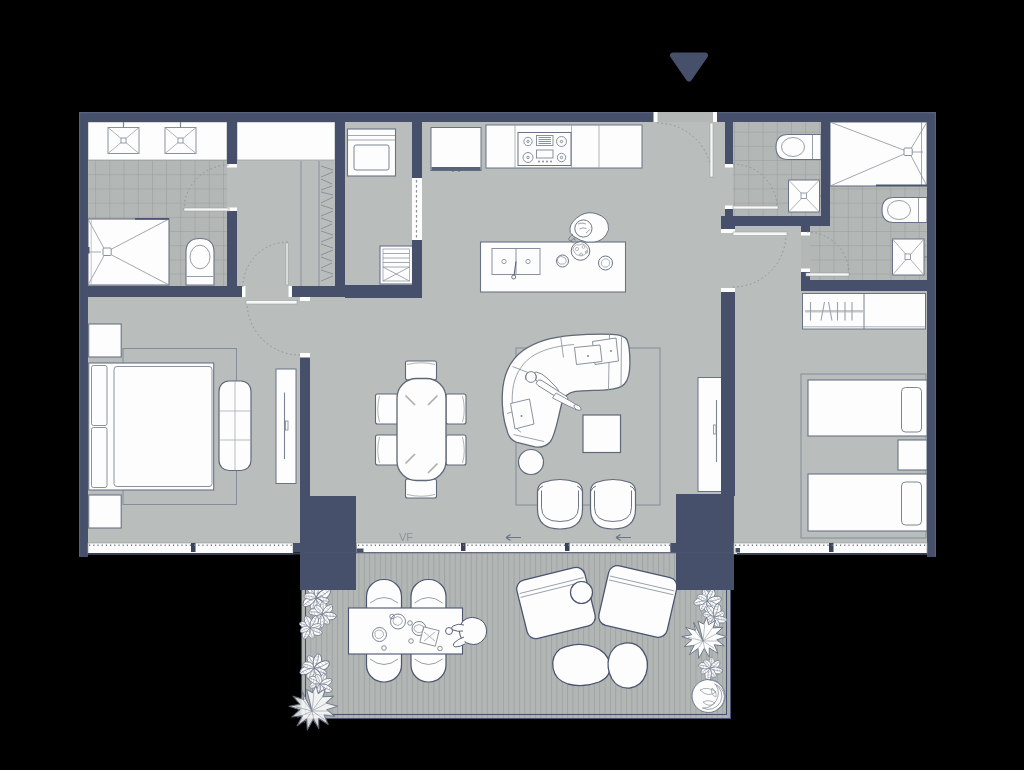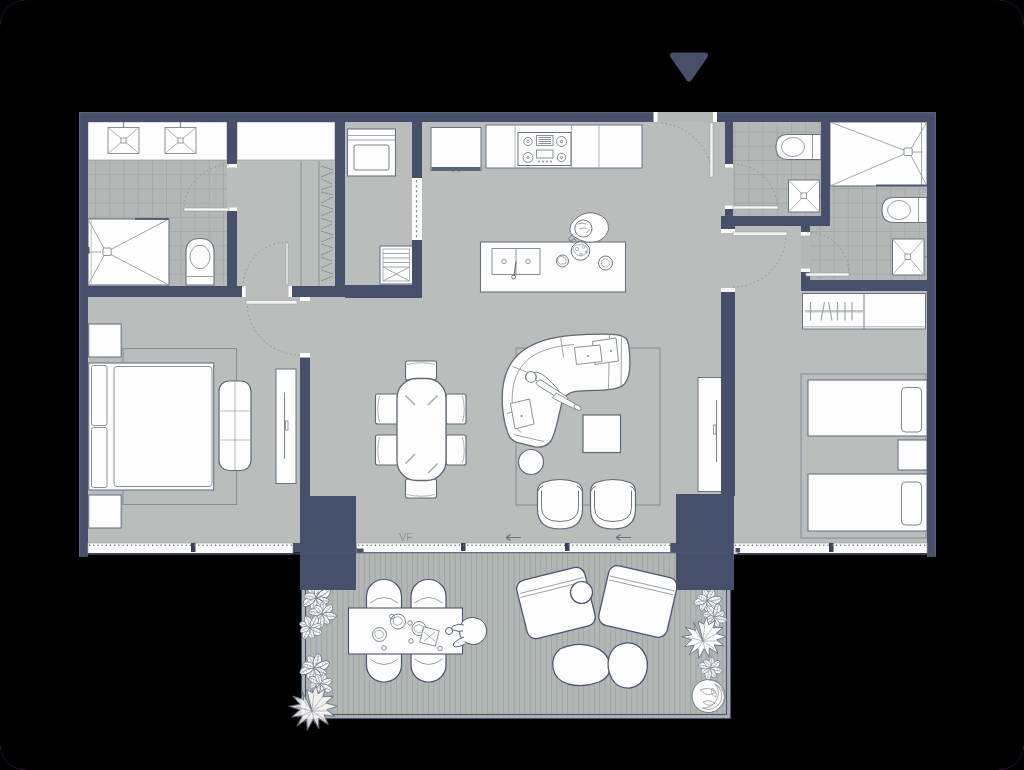--- a/index.html
+++ b/index.html
@@ -1,16 +1,16 @@
 <!DOCTYPE html>
 <html><head>
 <meta charset="utf-8">
 <style>
 html,body{margin:0;padding:0;background:#000;}
-#stage{width:1024px;height:770px;position:relative;background:#d946ef;overflow:hidden;border-radius:26px;}
+#stage{width:1024px;height:770px;position:relative;background:#d946ef;overflow:hidden;}
 text{font-family:"Liberation Sans",sans-serif;}
 </style>
 </head>
 <body>
 <div id="stage">
 <svg width="1024" height="770" viewBox="0 0 1024 770">
 <defs>
 <pattern id="tile" width="14.2" height="14.2" patternUnits="userSpaceOnUse" patternTransform="translate(10.9 4.8)">
   <rect width="14.2" height="14.2" fill="#b3b7b5"></rect>
   <path d="M14.2 0V14.2M0 14.2H14.2" stroke="#979d9b" stroke-width="1" fill="none"></path>

